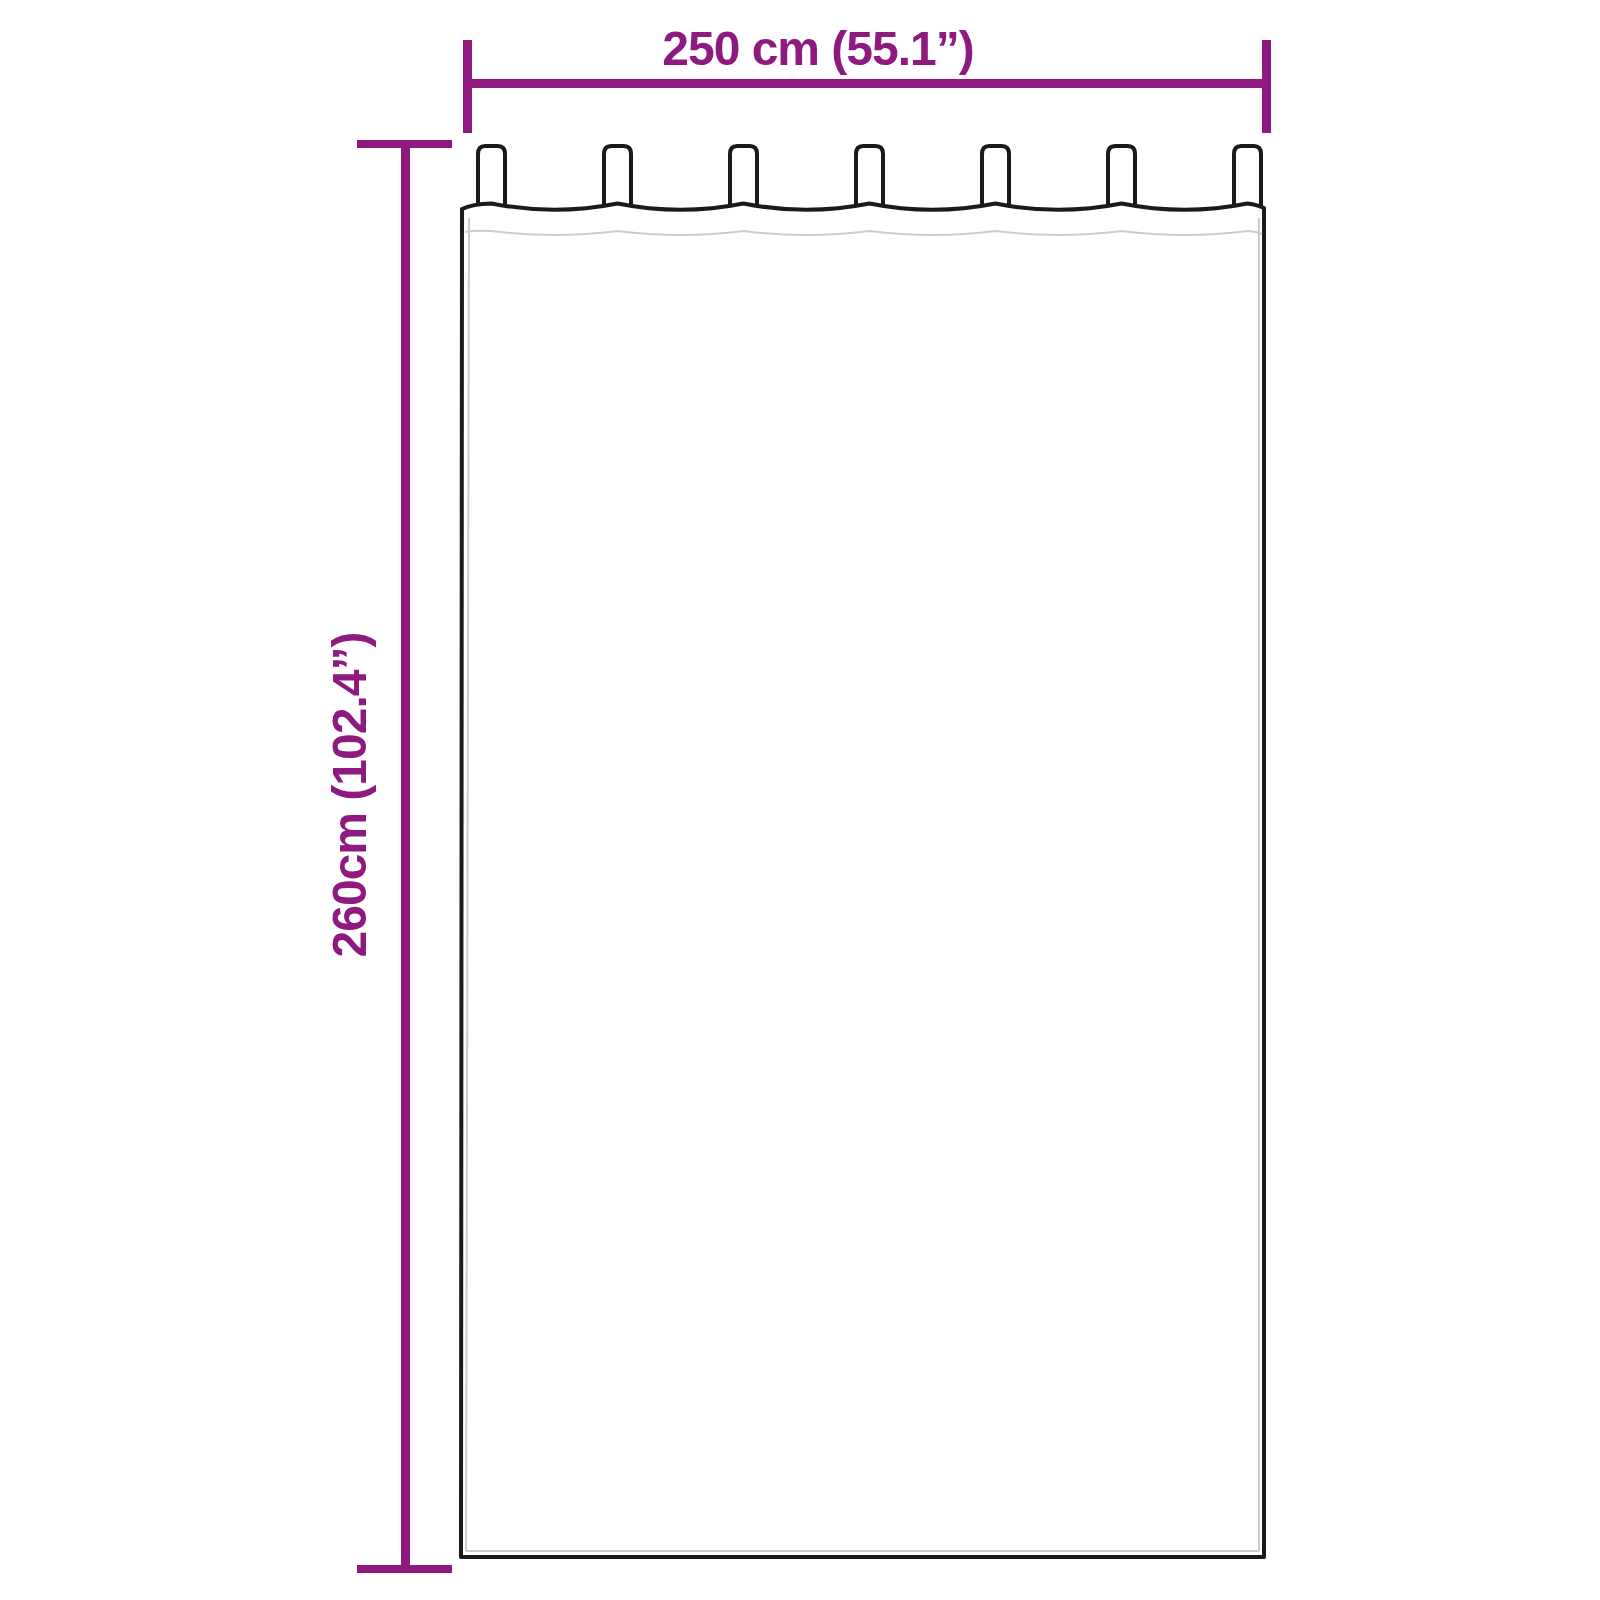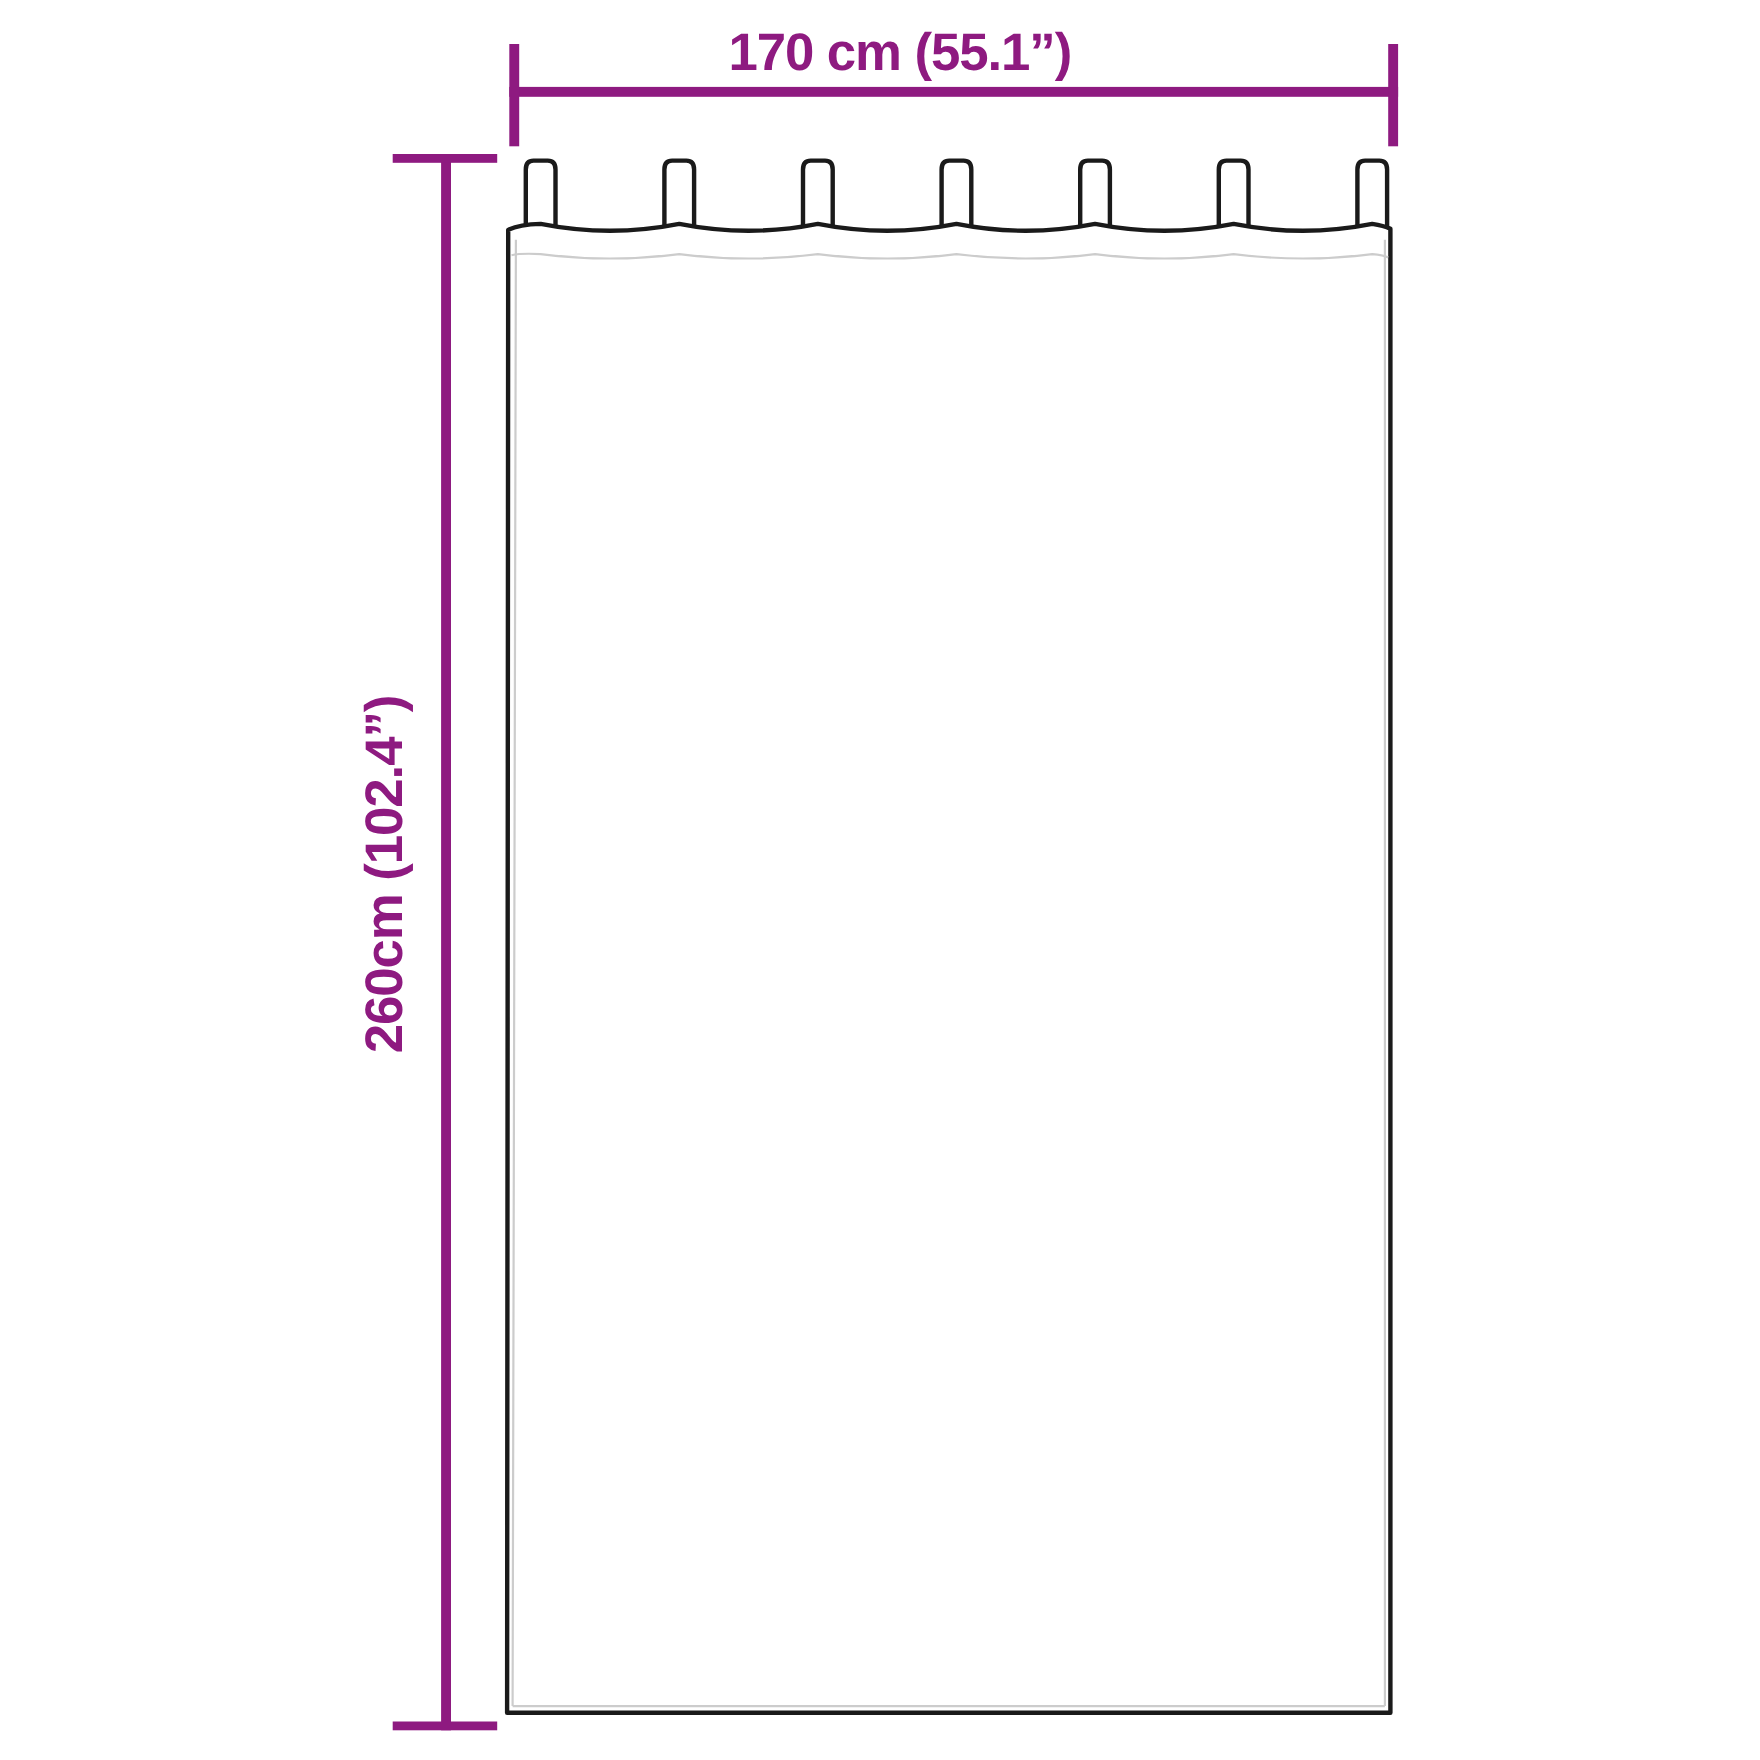--- a/index.html
+++ b/index.html
@@ -69,16 +69,16 @@
       <rect class="dimfill" x="1262" y="40" width="9" height="93"></rect>
     </g>
 
     <g>
       <rect class="dimfill" x="401" y="140" width="9" height="1433"></rect>
       <rect class="dimfill" x="357" y="140" width="95" height="8"></rect>
       <rect class="dimfill" x="357" y="1565" width="95" height="8"></rect>
     </g>
   </svg>
 
-  <div class="dim-label top">170 cm (55.1”)</div>
+  <div class="dim-label top">250 cm (55.1”)</div>
   <div class="dim-label side">260cm (102.4”)</div>
 
 </div>
 
 </body></html>

